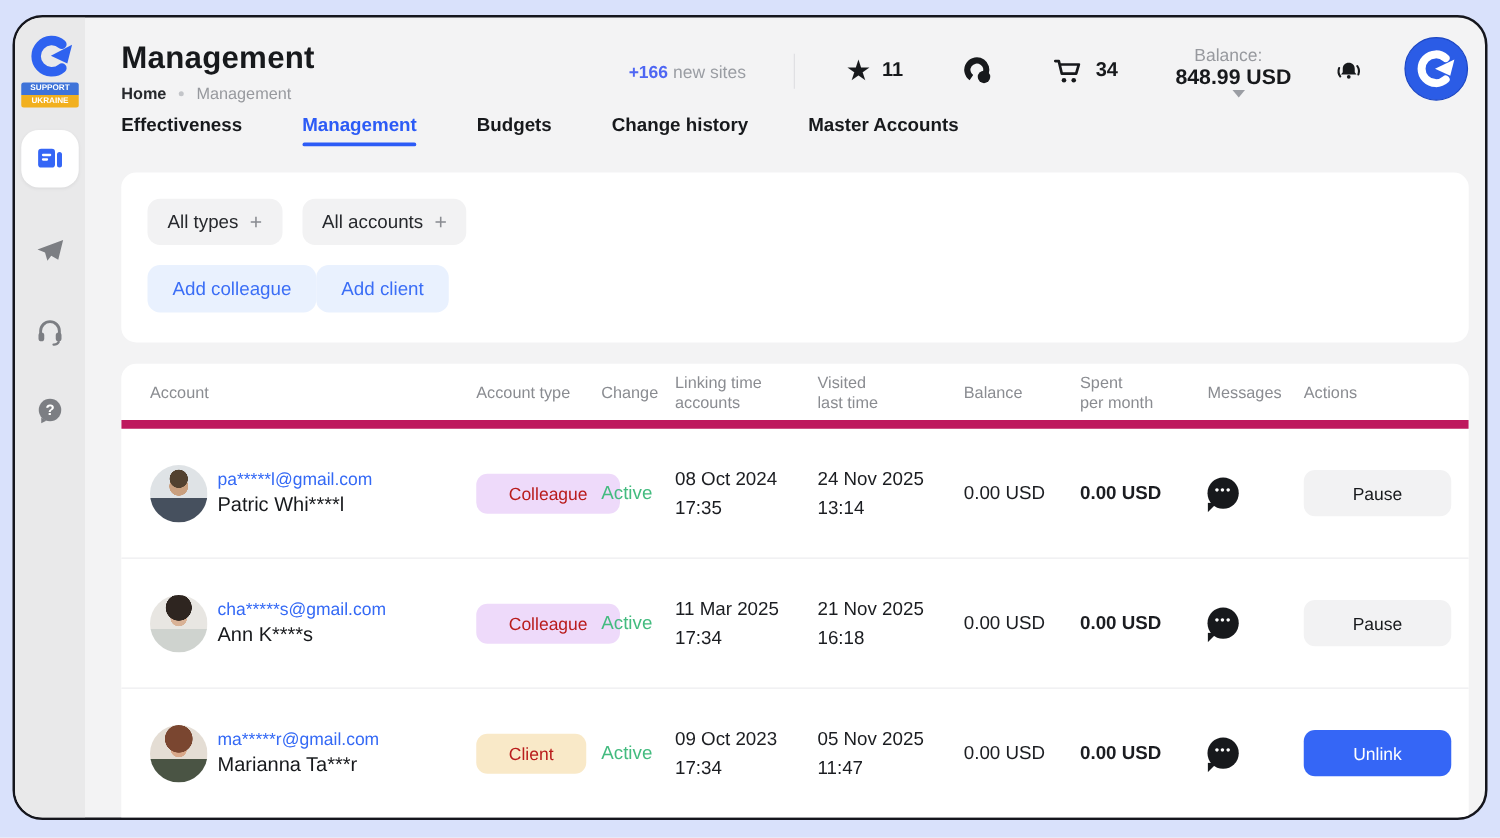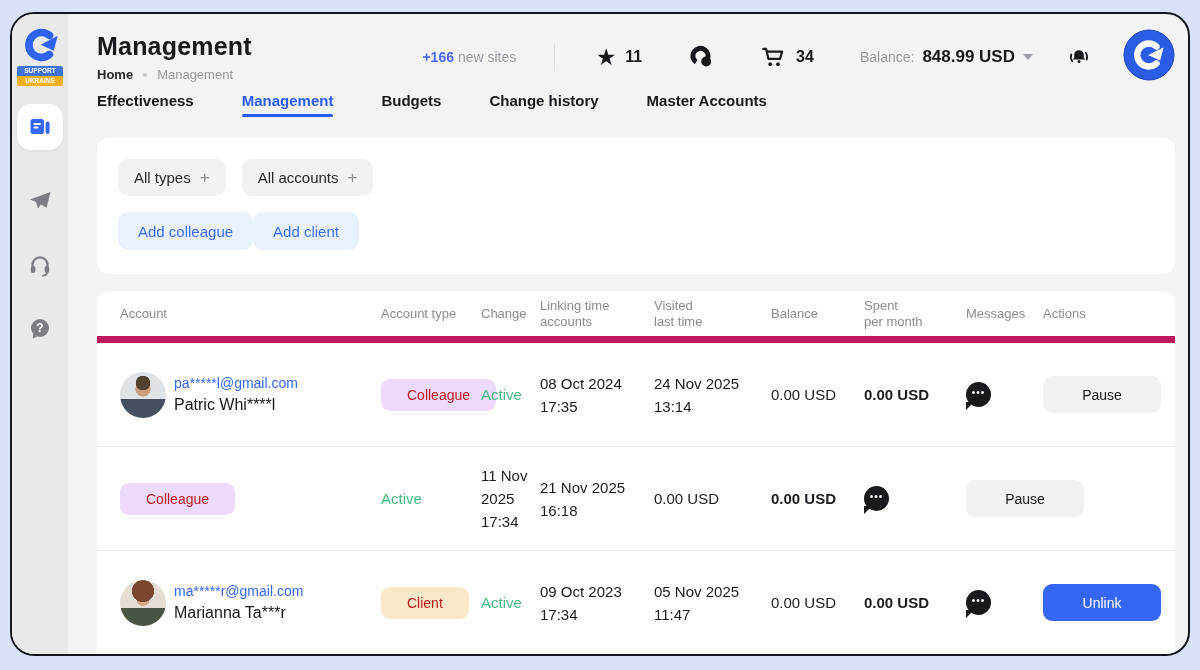--- a/index.html
+++ b/index.html
@@ -41,21 +41,21 @@
   .bc-current { color:#97999e; }
 
   .newsites { margin-left:auto; font-size:14px; color:#9a9da3; white-space:nowrap; }
   .newsites b { color:#4e66f3; font-weight:bold; }
   .vdivider { width:1px; height:28px; background:#e0e0e3; margin:0 42px 0 38px; }
 
   .stats { display:flex; align-items:center; gap:46px; }
   .stat { display:flex; align-items:center; gap:10px; font-size:16px; font-weight:bold; color:#17191c; }
   .star-glyph { font-size:20px; line-height:1; color:#17191c; }
 
-  .balance { display:flex; align-items:center; margin-left:46px; white-space:nowrap; }
+  .balance { display:flex; align-items:center; margin-left:46px; white-space:nowrap;flex-direction:column; }
   .balance-label { color:#97999e; font-size:14px; margin-right:8px; }
   .balance-value { font-size:17px; font-weight:bold; color:#17191c; }
   .caret { width:0; height:0; border-left:5px solid transparent; border-right:5px solid transparent; border-top:6px solid #9a9da3; margin-left:8px; }
 
   .bell-wrap { margin-left:34px; display:flex; align-items:center; }
   .user-logo { margin-left:32px; flex:none; }
 
   
   .tabs { display:flex; gap:48px; margin-top:12px; height:38px; align-items:flex-start; }
   .tab { font-size:15px; font-weight:bold; color:#17191c; padding-bottom:12px; position:relative; cursor:pointer; }
@@ -312,24 +312,31 @@
         <div class="money money--bold">0.00 USD</div>
         <div>
             <div class="msg-bubble">
               <span>•••</span>
             </div>
           </div>
         <div><button class="action-btn action-btn--secondary">Pause</button></div>
       </div>
 
       <div class="trow tbody-row">
+        <div class="acct">
+          <div class="avatar avatar--2"></div>
+          <div>
+            <div class="acct-email">cha*****s@gmail.com</div>
+            <div class="acct-name">Ann K****s</div>
+          </div>
+        </div>
         <div><span class="badge badge--colleague">Colleague</span></div>
         <div class="status-active">Active</div>
         <div class="dt">
-            <div>11 Nov 2025</div>
+            <div>11 Mar 2025</div>
             <div>17:34</div>
           </div>
         <div class="dt">
             <div>21 Nov 2025</div>
             <div>16:18</div>
           </div>
         <div class="money">0.00 USD</div>
         <div class="money money--bold">0.00 USD</div>
         <div>
             <div class="msg-bubble">

